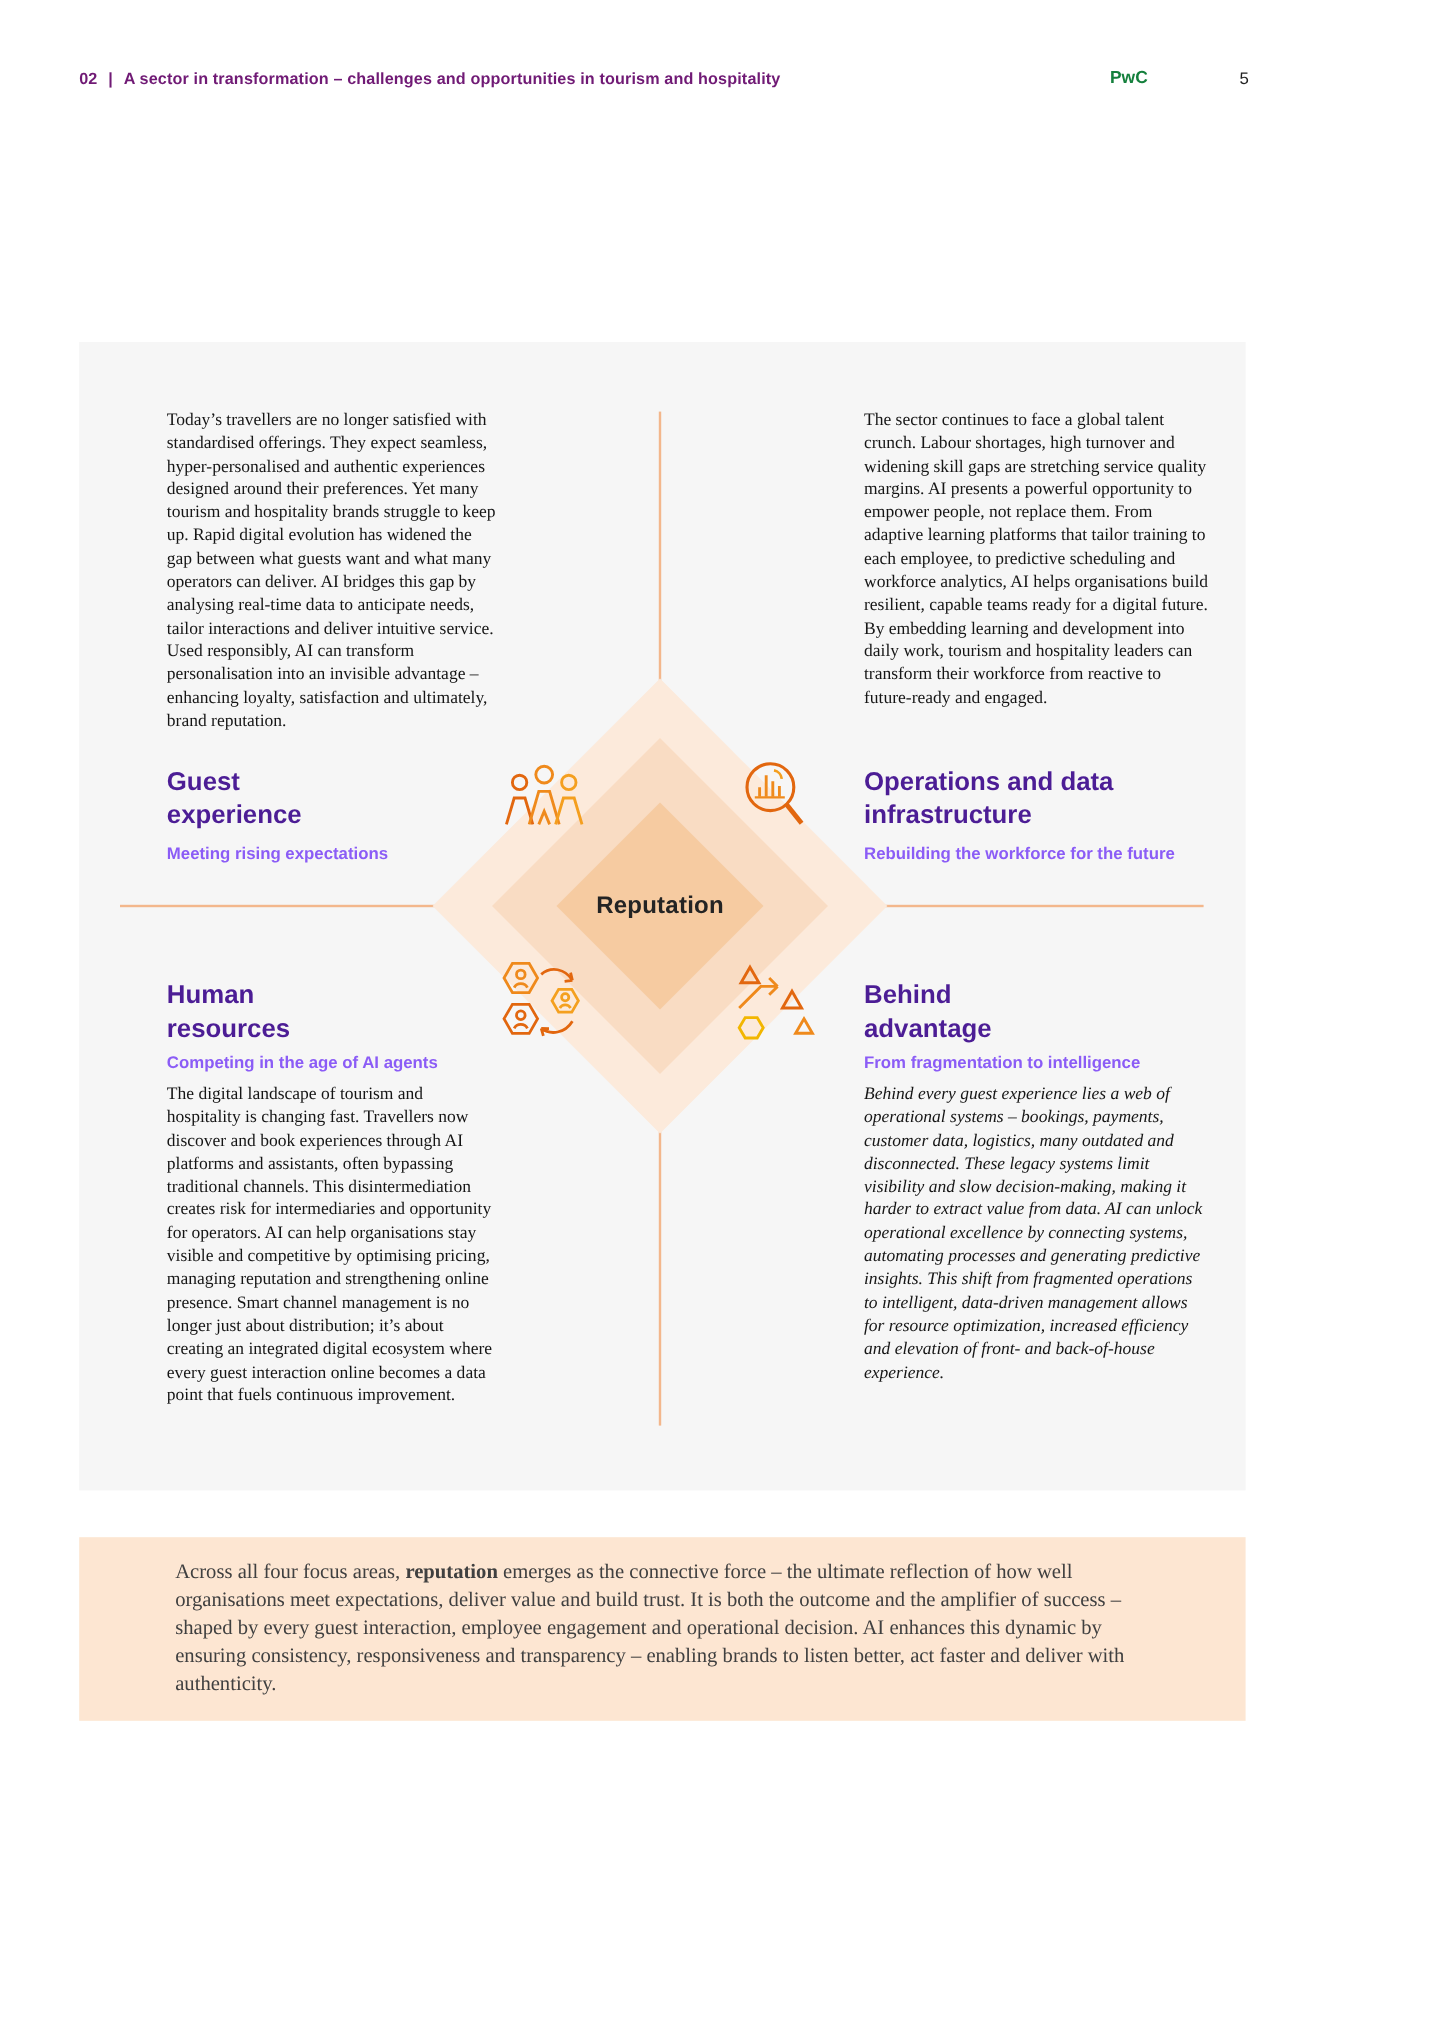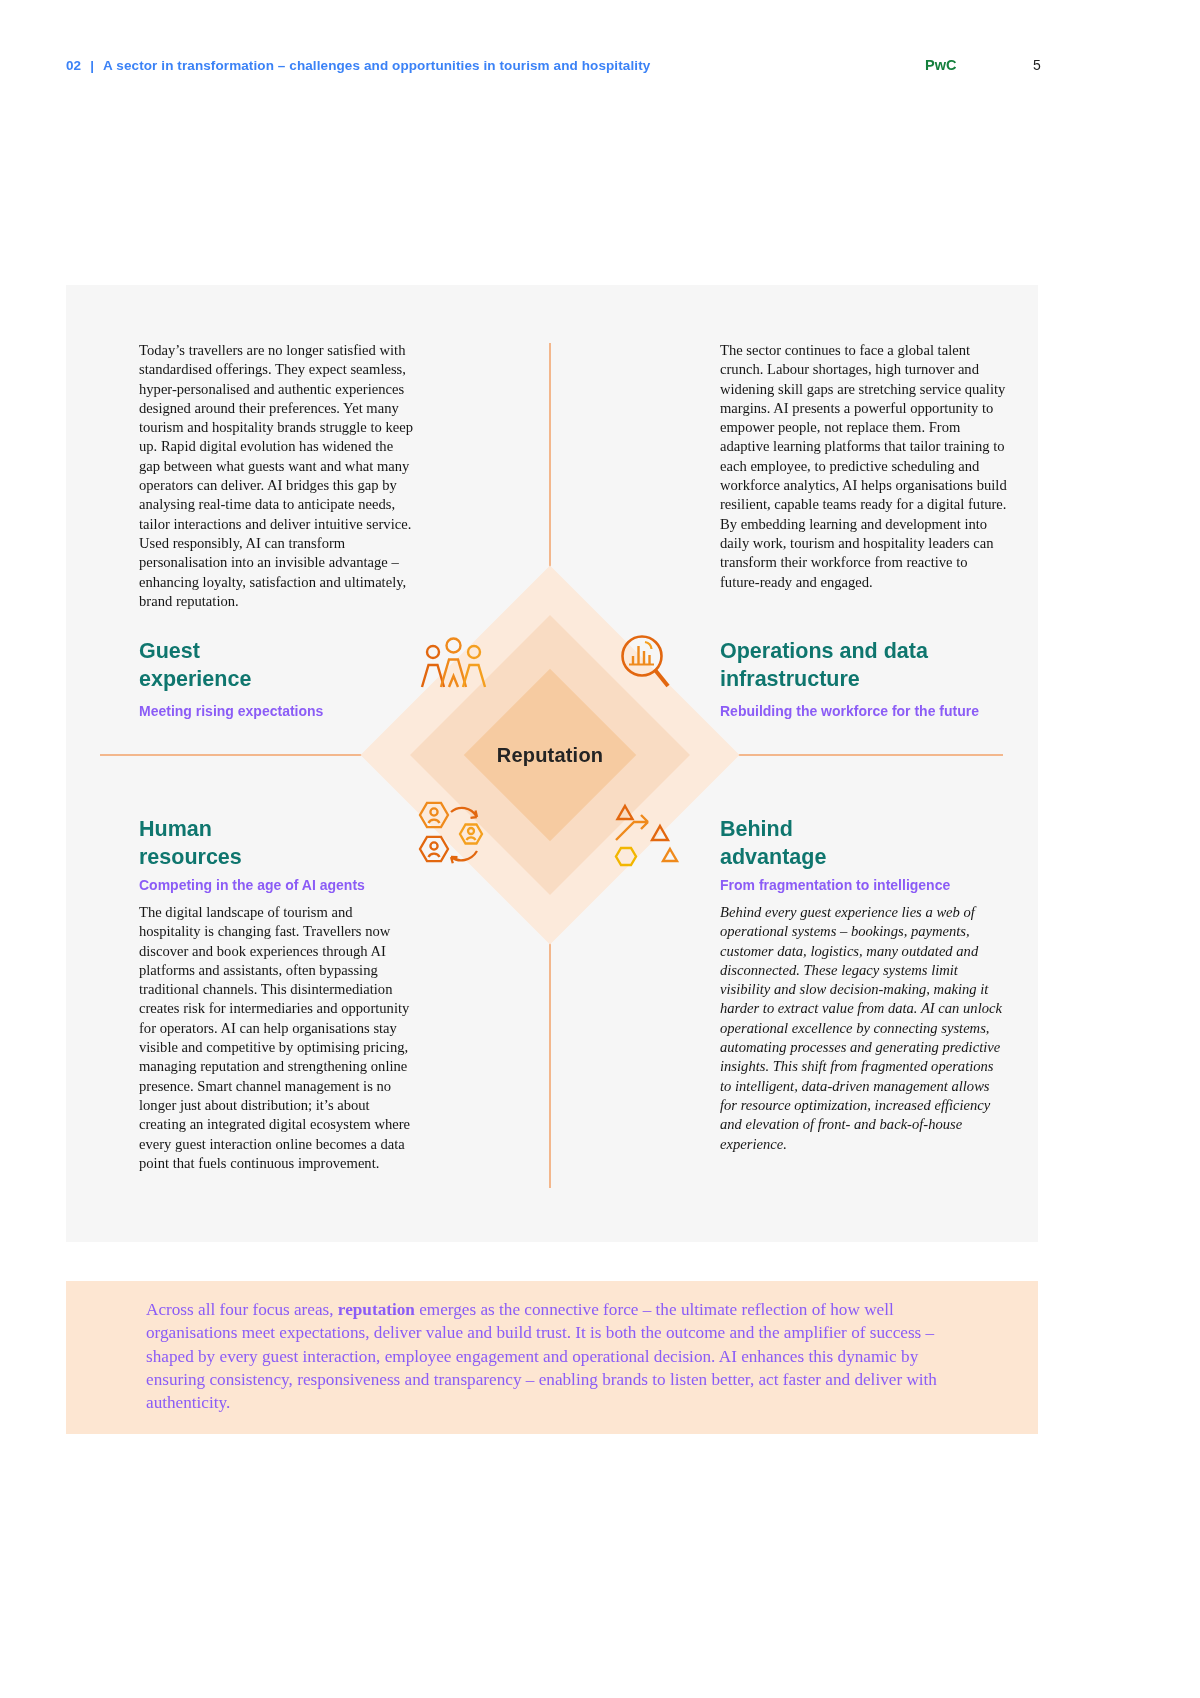--- a/index.html
+++ b/index.html
@@ -5,21 +5,21 @@
   * { margin:0; padding:0; box-sizing:border-box; }
   html, body { background:#ffffff; }
   .page {
     position:relative; width:1200px; height:1698px; margin:0 auto;
     background:#ffffff; font-family:"Liberation Sans", sans-serif; color:#1f1f1f;
     overflow:hidden;
   }
 
   
   .doc-header { position:absolute; left:66px; top:58px; width:1068px; height:22px; font-size:13.5px; }
-  .doc-header-left { position:absolute; left:0; top:0; display:flex; gap:9px; font-weight:600; color:#3b82f6; letter-spacing:.1px; }
+  .doc-header-left { position:absolute; left:0; top:0; display:flex; gap:9px; font-weight:600; color:#701a75; letter-spacing:.1px; }
   .brand { position:absolute; left:859px; top:-1px; font-weight:700; font-size:14.5px; color:#15803d; }
   .page-num { position:absolute; left:967px; top:-1px; font-size:14px; color:#222; }
 
   
   .panel { position:absolute; left:66px; top:285px; width:972px; height:957px; background:var(--panel-bg, #f6f6f6); }
 
   .axis-v { position:absolute; left:483px; top:58px; width:2px; height:845px; background:var(--axis-line, #f3b78c); z-index:1; }
   .axis-h { position:absolute; left:34px; top:469px; width:903px; height:2px; background:var(--axis-line, #f3b78c); z-index:1; }
 
   .diamond { position:absolute; transform:rotate(45deg); z-index:2; }
@@ -30,21 +30,21 @@
   .center-label { position:absolute; left:384px; top:459px; width:200px; text-align:center;
     font-weight:700; font-size:20px; color:#242424; z-index:3; letter-spacing:.2px; }
 
   
   .body { position:absolute; font-family:"Liberation Serif", serif; font-size:14.6px; line-height:19.3px; color:#151515; width:278px; z-index:2; }
   .q-tl-body { left:73px;  top:56px; }
   .q-tr-body { left:654px; top:56px; width:288px; }
   .q-bl-body { left:73px;  top:618px; }
   .q-br-body { left:654px; top:618px; width:288px;font-style:italic; }
 
-  .q-title { position:absolute; font-size:21.5px; line-height:28px; font-weight:700; color:#0f766e; z-index:2; }
+  .q-title { position:absolute; font-size:21.5px; line-height:28px; font-weight:700; color:#4c1d95; z-index:2; }
   .q-title span { display:block; }
   .q-tl-title { left:73px;  top:352px; }
   .q-tr-title { left:654px; top:352px; }
   .q-bl-title { left:73px;  top:530px; }
   .q-br-title { left:654px; top:530px; }
 
   .q-sub { position:absolute; font-size:14px; font-weight:700; color:#8b5cf6; z-index:2; }
   .q-tl-sub { left:73px;  top:418px; }
   .q-tr-sub { left:654px; top:418px; }
   .q-bl-sub { left:73px;  top:592px; }
@@ -53,21 +53,21 @@
   .icon { position:absolute; z-index:2; }
   .icon svg { display:block; }
   .q-tl-icon { left:349px; top:349px; }
   .q-tr-icon { left:549px; top:346px; }
   .q-bl-icon { left:347px; top:513px; }
   .q-br-icon { left:542px; top:517px; }
 
   
   .callout { position:absolute; left:66px; top:1281px; width:972px; min-height:138px;
     background:var(--callout-bg, #fde6d2); padding:17px 96px 20px 80px; }
-  .callout-text { font-family:"Liberation Serif", serif; font-size:17.2px; line-height:23.3px; color:#8b5cf6; }
+  .callout-text { font-family:"Liberation Serif", serif; font-size:17.2px; line-height:23.3px; color:#404040; }
   .callout-text strong { font-weight:700; }
 </style>
 </head>
 <body>
 
 <div class="page">
 
   <header class="doc-header">
     <div class="doc-header-left">
       <span>02</span>

